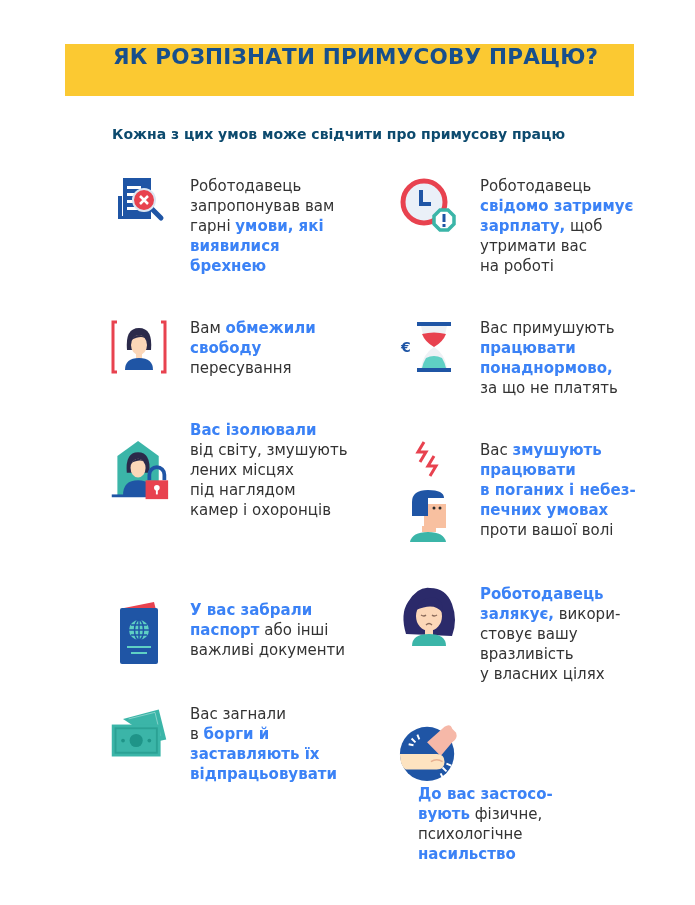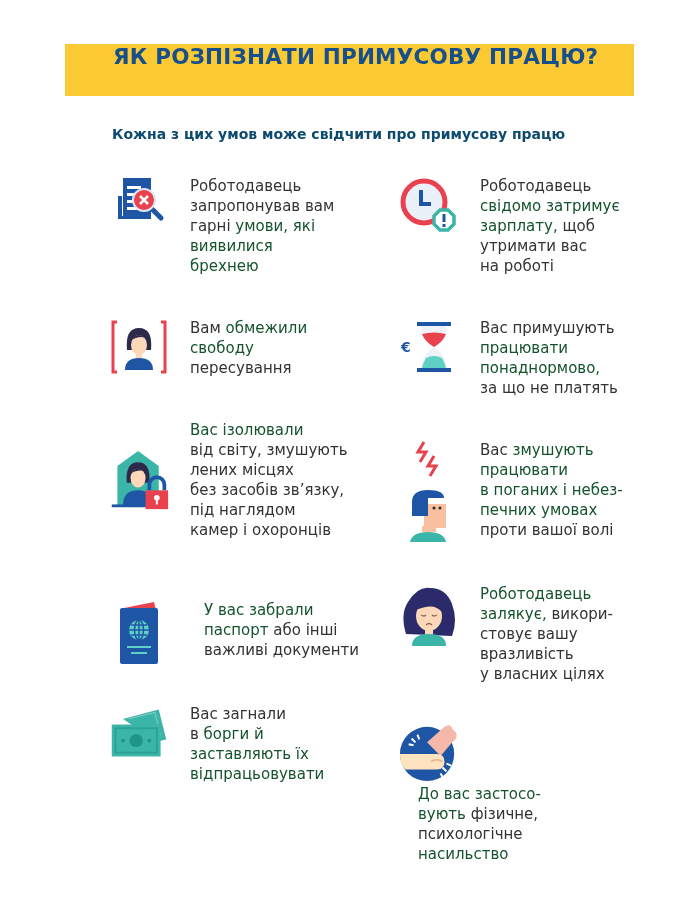--- a/index.html
+++ b/index.html
@@ -17,21 +17,21 @@
     .subtitle {
       position: absolute; left: 112px; top: 126px; font-size: 14px; font-weight: bold;
       color: #0c4a6e; white-space: nowrap;
     }
 
     .item { position: absolute; display: flex; align-items: flex-start; }
     .item .icon { width: 62px; flex: 0 0 62px; display: flex; justify-content: center; }
     .item .text {
       font-size: 15px; line-height: 20px; color: #333; margin-left: 20px;
     }
-    .item .text b { font-weight: normal; color: #14532d; }
+    .item .text b { font-weight: bold; color: #3b82f6; }
     .line { display: block; white-space: nowrap; }
 
     svg { display: block; }
   </style>
 </head>
 <body>
 
 <div class="banner">
   <div class="banner-title">ЯК РОЗПІЗНАТИ ПРИМУСОВУ ПРАЦЮ?</div>
 </div>
@@ -92,27 +92,26 @@
       <path d="M44 46 V40 A8 8 0 0 1 60 40 V46" stroke="#1f55a5" stroke-width="4" fill="none"></path>
       <rect x="40" y="46" width="24" height="20" fill="#e8424f"></rect>
       <circle cx="52" cy="54" r="3" fill="#ffffff"></circle>
       <rect x="51" y="54" width="2" height="7" fill="#ffffff"></rect>
     </svg>
   </div>
   <div class="text">
     <span class="line"><b>Вас ізолювали</b></span>
     <span class="line"><span>від світу, змушують</span></span>
     <span class="line"><span>лених місцях</span></span>
-    <span class="line"><span>без засобів зв’язку,</span></span>
     <span class="line"><span>під наглядом</span></span>
     <span class="line"><span>камер і охоронців</span></span>
   </div>
 </div>
 
-<div class="item" style="left:108px; top:600px;gap:14px;">
+<div class="item" style="left:108px; top:600px;">
   <div class="icon">
     <svg width="50" height="66" viewBox="0 0 50 66">
       <path d="M10 8 L40 2 L42 10 Z" fill="#e8424f"></path>
       <rect x="6" y="8" width="38" height="56" rx="2" fill="#1f55a5"></rect>
       <circle cx="25" cy="30" r="10" fill="#5fd0c4"></circle>
       <path d="M15 30 H35 M25 20 V40 M17 25 H33 M17 35 H33" stroke="#1f55a5" stroke-width="1.5"></path>
       <ellipse cx="25" cy="30" rx="4.5" ry="10" stroke="#1f55a5" stroke-width="1.5" fill="none"></ellipse>
       <rect x="13" y="46" width="24" height="2" fill="#5fd0c4"></rect>
       <rect x="17" y="52" width="16" height="2" fill="#5fd0c4"></rect>
     </svg>

